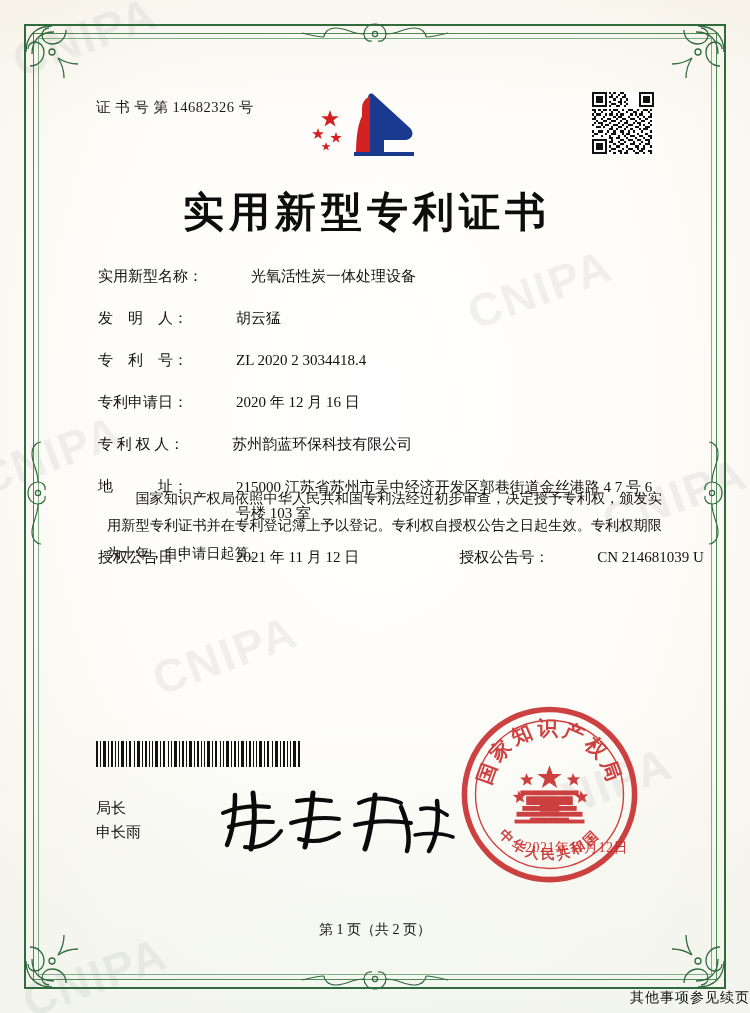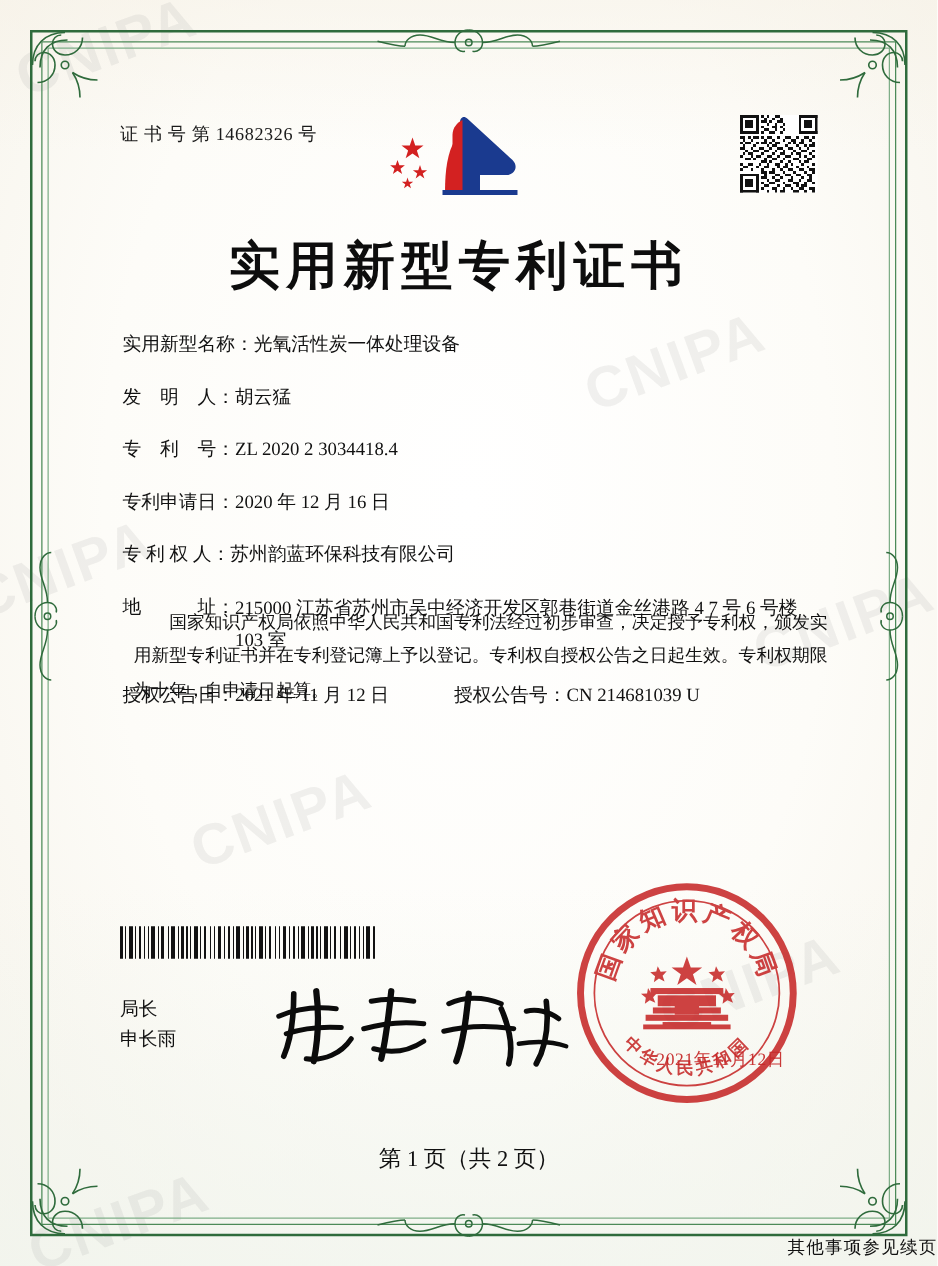--- a/index.html
+++ b/index.html
@@ -141,20 +141,21 @@
     right: 30px;
     top: 205px;
     font-size: 15px;
     color: #111;
   }
   .field-row {
     display: flex;
     align-items: flex-start;
     margin-bottom: 19.5px;
     line-height: 1.5;
+    gap: 48px;
   }
   .field-label {
     flex: 0 0 auto;
     white-space: pre;
     color: #111;
   }
   .field-value {
     flex: 1 1 auto;
     color: #111;
   }
@@ -224,21 +225,21 @@
     color: #c62828;
     letter-spacing: 0.5px;
     opacity: 0.92;
   }
 
   .page-no {
     position: absolute;
     left: 0; right: 0;
     bottom: 14px;
     text-align: center;
-    font-size: 18px;
+    font-size: 14px;
     color: #111;
   }
 
   .footer-note {
     position: absolute;
     left: 0; right: 0;
     bottom: 6px;
     text-align: right;
     font-size: 14px;
     color: #111;

